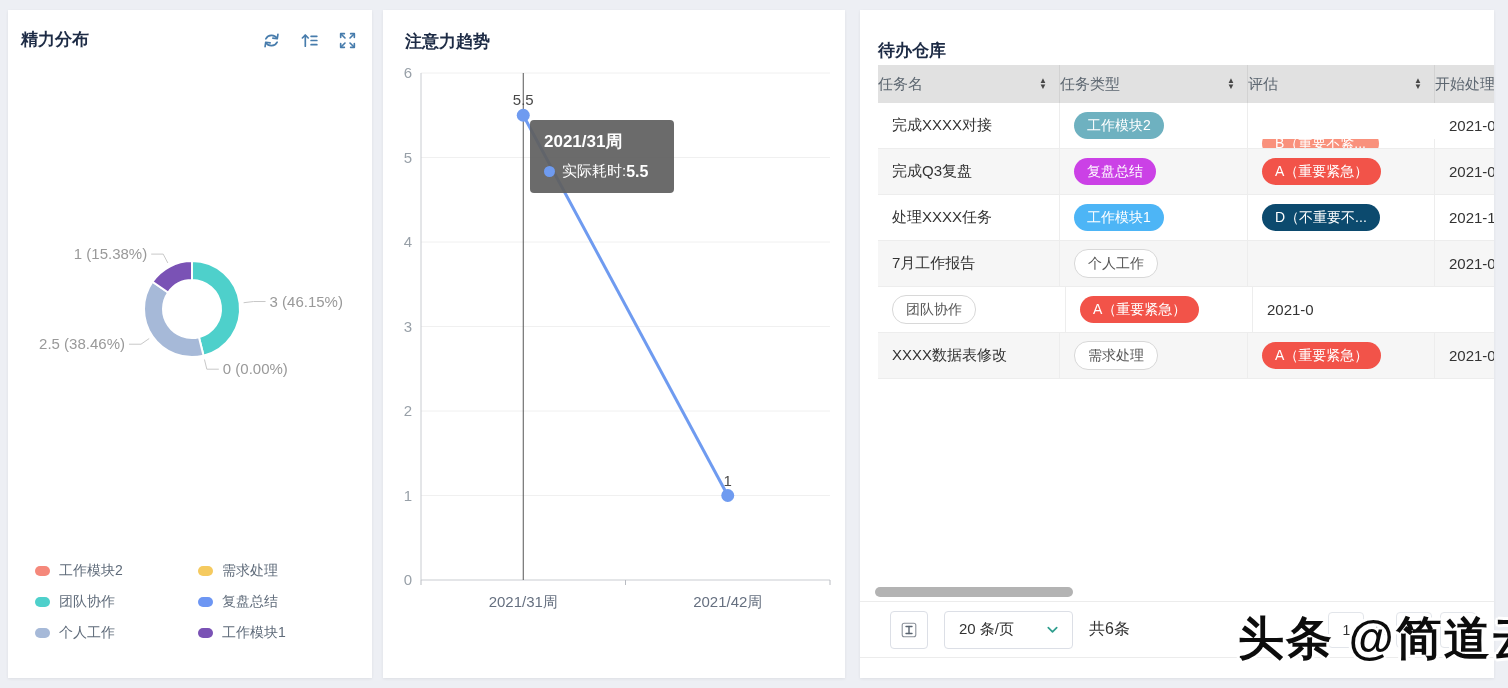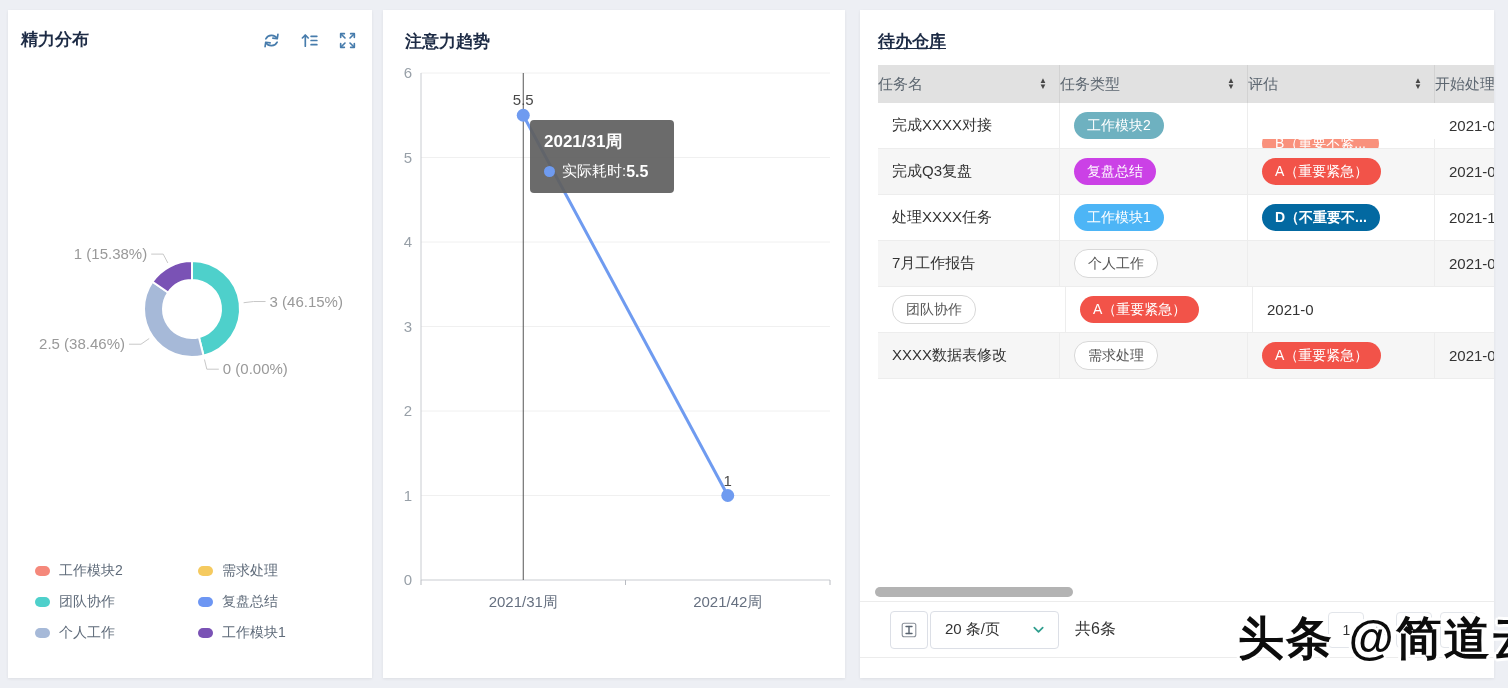--- a/index.html
+++ b/index.html
@@ -44,21 +44,21 @@
       border-right:1px solid #ededed;white-space:nowrap;overflow:hidden;}
   .td:last-child{border-right:none;}
   .badge{display:inline-flex;align-items:center;height:27px;padding:0 13px;border-radius:14px;
          font-size:14px;color:#fff;white-space:nowrap;}
   .badge.outline{background:#fff;border:1px solid #d8d8d8;color:#555;}
   #hscroll{position:absolute;left:15px;top:577px;width:198px;height:10px;border-radius:5px;background:#b3b3b3;cursor:pointer;}
   #pagination{position:absolute;left:0;right:0;top:591px;height:57px;border-top:1px solid #ececec;
               border-bottom:1px solid #ececec;display:flex;align-items:center;padding-left:30px;box-sizing:border-box;background:#fff;}
   .pg-iconbtn{width:38px;height:38px;border:1px solid #dcdfe6;border-radius:4px;background:#fff;
               display:flex;align-items:center;justify-content:center;padding:0;cursor:pointer;}
-  .pg-select{margin-left:2px;width:129px;height:38px;border:1px solid #dcdfe6;border-radius:4px;background:#fff;
+  .pg-select{margin-left:16px;width:129px;height:38px;border:1px solid #dcdfe6;border-radius:4px;background:#fff;
              display:flex;align-items:center;justify-content:space-between;padding:0 12px 0 14px;box-sizing:border-box;
              font-size:15px;color:#333;cursor:pointer;}
   .pg-total{margin-left:16px;font-size:16px;color:#333;}
   .pg-right{position:absolute;right:18px;display:flex;align-items:center;gap:8px;}
   .pg-box{min-width:36px;height:36px;border:1px solid #e2e5ea;border-radius:4px;background:#fff;font-size:14px;
           color:#333;display:flex;align-items:center;justify-content:center;padding:0;cursor:pointer;}
   .pg-of{font-size:14px;color:#555;margin:0 2px;}
   .pg-nav{color:#a8adb5;font-size:20px;line-height:1;}
 
   #watermark{position:absolute;left:1238px;top:608px;z-index:10;font-size:46px;font-weight:800;color:#0c0c0c;
@@ -177,21 +177,21 @@
     <div class="tt-title">2021/31周</div>
     <div class="tt-row">
       <span class="tt-dot"></span>
       <span>实际耗时:</span>
       <b>5.5</b>
     </div>
   </div>
 </div>
 
 <div id="card-todo" class="card">
-  <div class="card-title" style="left:18px;top:20px;text-decoration:underline;">待办仓库</div>
+  <div class="card-title" style="left:18px;top:29px;">待办仓库</div>
   <div id="table-wrap">
     <div class="th" id="thead">
         <div class="th-cell" style="width: 182px;">
           <span>任务名</span>
           <span class="sort">
             <span>▲</span>
             <span>▼</span>
           </span>
         </div>
         <div class="th-cell" style="width: 188px;">
@@ -232,21 +232,21 @@
             <span class="badge" style="background: rgb(242, 83, 73);">A（重要紧急）</span>
           </div>
           <div class="td" style="width: 183px;">2021-0</div>
         </div>
         <div class="tr">
           <div class="td" style="width: 182px;">处理XXXX任务</div>
           <div class="td" style="width: 188px;">
             <span class="badge" style="background: rgb(77, 181, 246);">工作模块1</span>
           </div>
           <div class="td" style="width: 187px;">
-            <span class="badge" style="background: #0369a1; font-weight: bold;">D（不重要不...</span>
+            <span class="badge" style="background: #0c4a6e;">D（不重要不...</span>
           </div>
           <div class="td" style="width: 183px;">2021-1</div>
         </div>
         <div class="tr alt">
           <div class="td" style="width: 182px;">7月工作报告</div>
           <div class="td" style="width: 188px;">
             <span class="badge outline">个人工作</span>
           </div>
           <div class="td" style="width: 187px;"></div>
           <div class="td" style="width: 183px;">2021-0</div>

